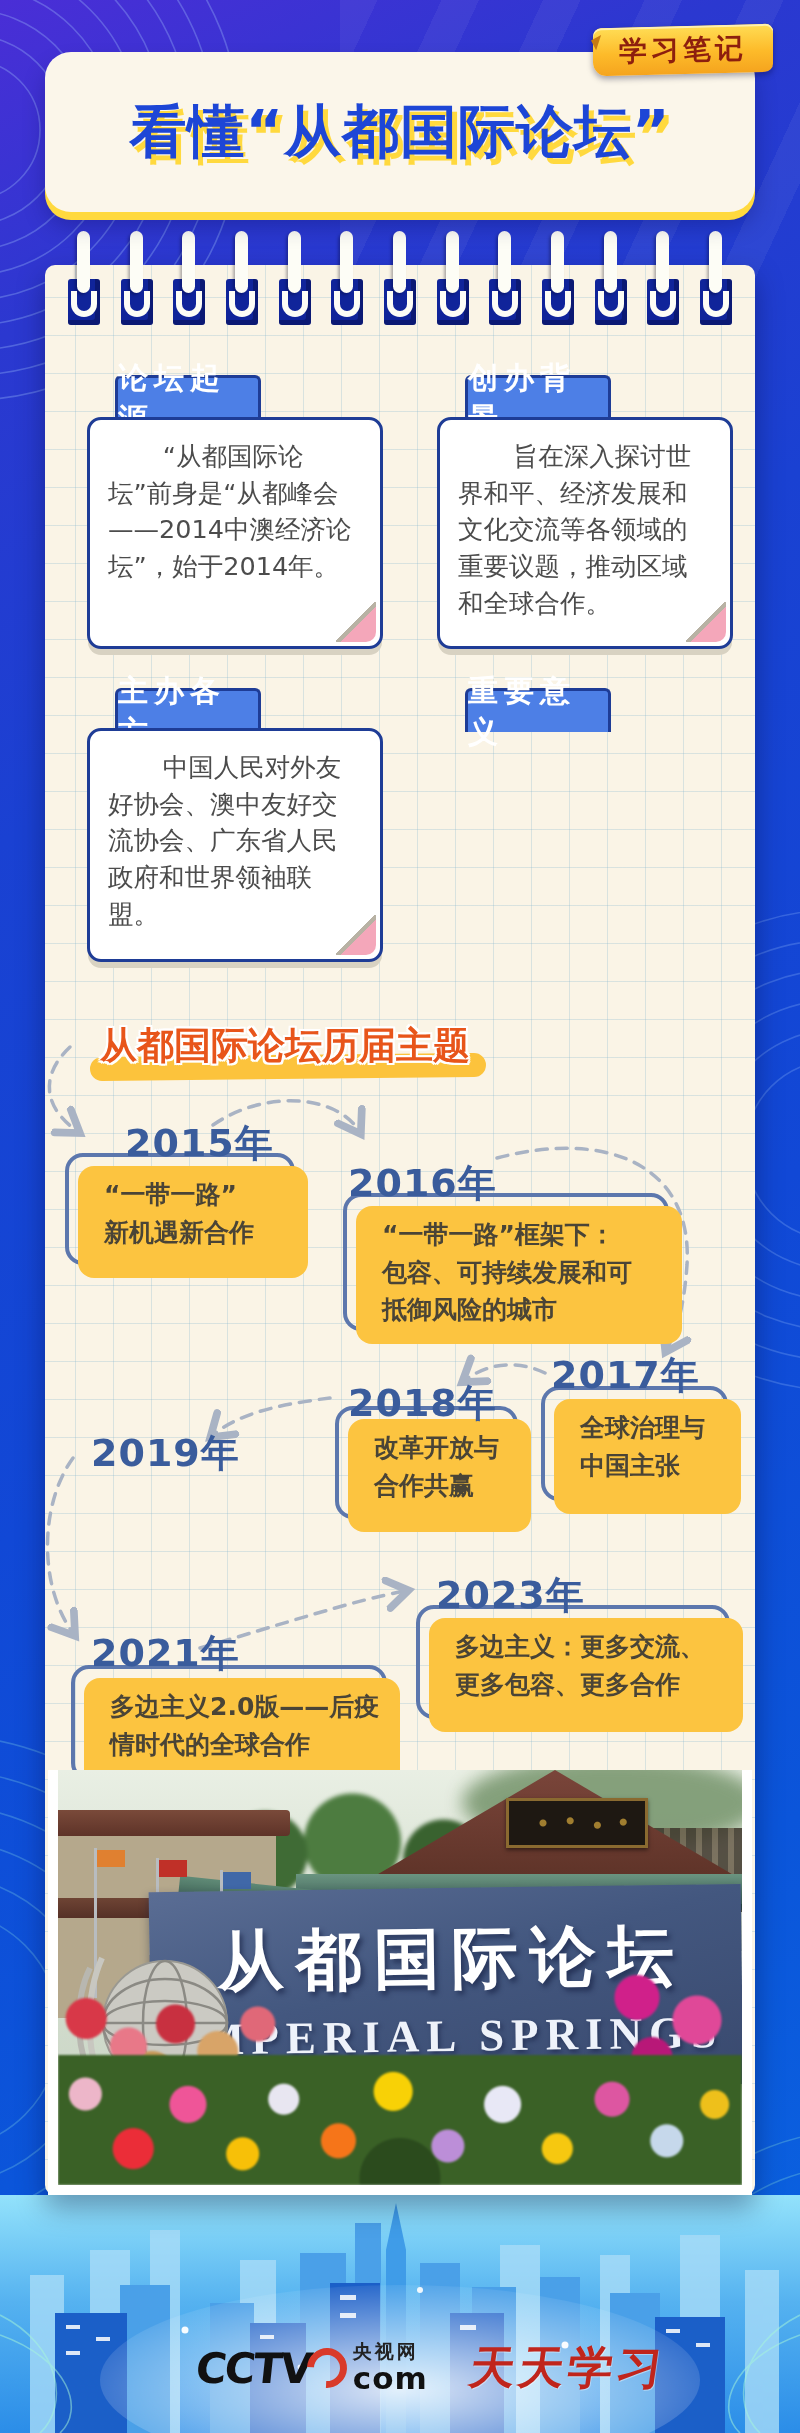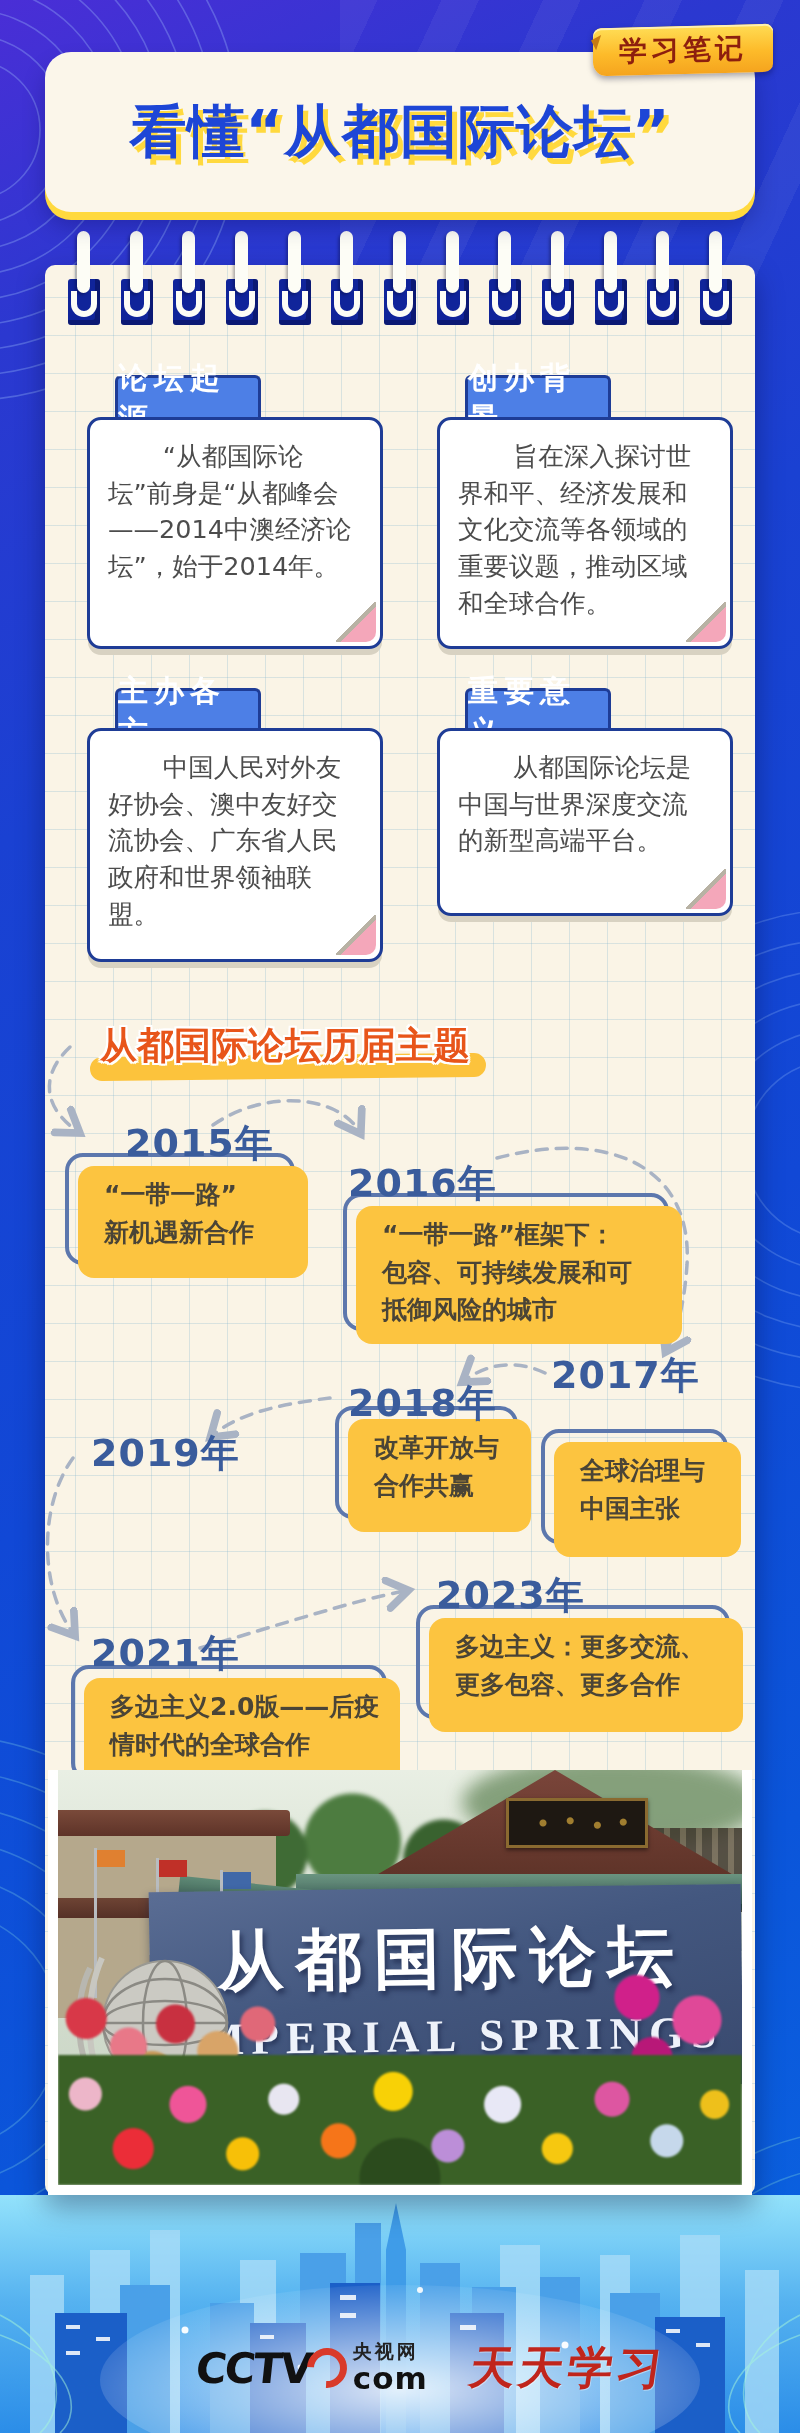--- a/index.html
+++ b/index.html
@@ -67,21 +67,21 @@
     z-index:-1;border-radius:12px;transform:rotate(-.6deg);}
   .year{position:absolute;z-index:6;font-size:38px;font-weight:800;color:#3a5c9c;letter-spacing:1px;}
   .tbox{position:absolute;z-index:5;}
   .tbox .outline{position:absolute;inset:0;border:4px solid #5c77ad;border-radius:18px;}
   .tbox .fillbox{position:absolute;left:13px;top:13px;right:-13px;bottom:-13px;background:#fcc440;border-radius:16px;
     display:flex;}
   .theme-text{margin:0;padding:10px 18px 10px 26px;font-size:25px;line-height:1.5;color:#4a4436;font-weight:600;
     white-space:pre-line;}
   .y2015{left:80px;top:853px;}  .b2015{left:20px;top:888px;width:230px;height:112px;}
   .y2016{left:303px;top:893px;} .b2016{left:298px;top:928px;width:326px;height:138px;}
-  .y2017{left:506px;top:1085px;}.b2017{left:496px;top:1164px;width:187px;height:115px;}
+  .y2017{left:506px;top:1085px;}.b2017{left:496px;top:1121px;width:187px;height:115px;}
   .y2018{left:303px;top:1113px;}.b2018{left:290px;top:1141px;width:183px;height:113px;}
   .y2019{left:46px;top:1163px;} .b2019{left:26px;top:1196px;width:232px;height:115px;}
   .y2023{left:391px;top:1305px;}.b2023{left:371px;top:1340px;width:314px;height:114px;padding-left:24px;}
   .y2021{left:46px;top:1363px;} .b2021{left:26px;top:1400px;width:316px;height:116px;}
   .arrows{position:absolute;left:0;top:770px;z-index:4;}
 
   
   .photo{position:absolute;left:3px;top:1505px;width:704px;height:425px;z-index:7;
     border-left:10px solid #fff;border-right:10px solid #fff;border-bottom:10px solid #fff;overflow:hidden;
     background:linear-gradient(180deg,#e9efe4 0%,#d5dfd0 40%,#c6d2c2 100%);}
@@ -306,24 +306,20 @@
     <div class="tab tab3">
         <span>主办各方</span>
       </div>
     <div class="card card3">
       <p class="card-body">中国人民对外友好协会、澳中友好交流协会、广东省人民政府和世界领袖联盟。</p>
       <i class="fold"></i>
     </div>
     <div class="tab tab4">
         <span>重要意义</span>
       </div>
-    <div class="card card4">
-      <p class="card-body">从都国际论坛是中国与世界深度交流的新型高端平台。</p>
-      <i class="fold"></i>
-    </div>
 
     <div class="section-title">从都国际论坛历届主题</div>
 
     <svg class="arrows" width="710" height="660" viewBox="0 770 710 660">
       <defs>
         <marker id="ah" orient="auto" markerWidth="12" markerHeight="12" refX="6" refY="5">
           <path d="M1,1 L7,5 L1,9" stroke="#a9b3c4" stroke-width="2.2" fill="none" stroke-linecap="round"></path>
         </marker>
       </defs>
       <g fill="none" stroke="#a9b3c4" stroke-width="3.5" stroke-dasharray="11 9" stroke-linecap="round">

